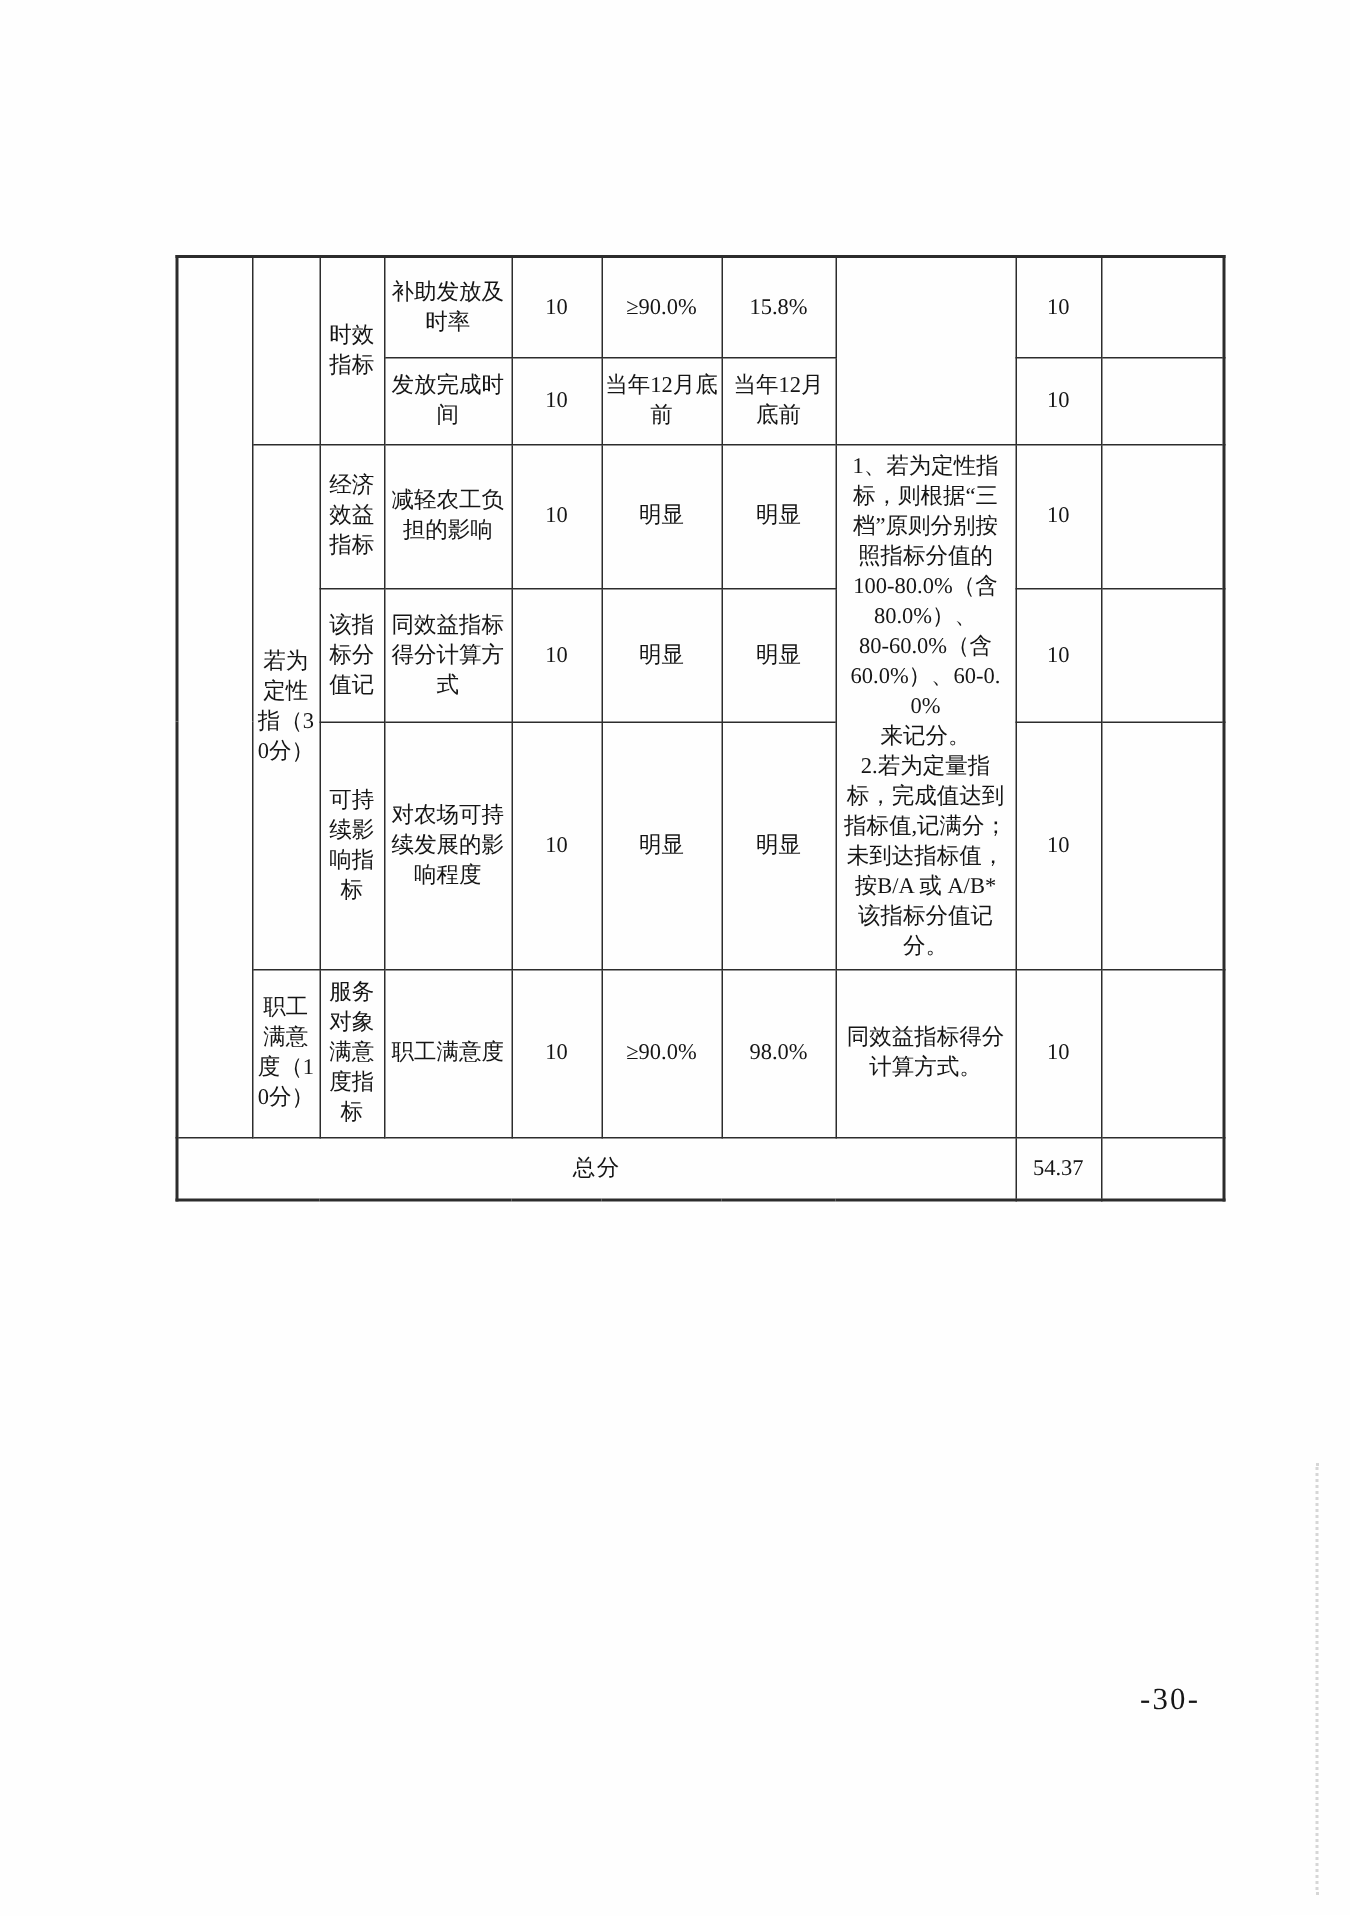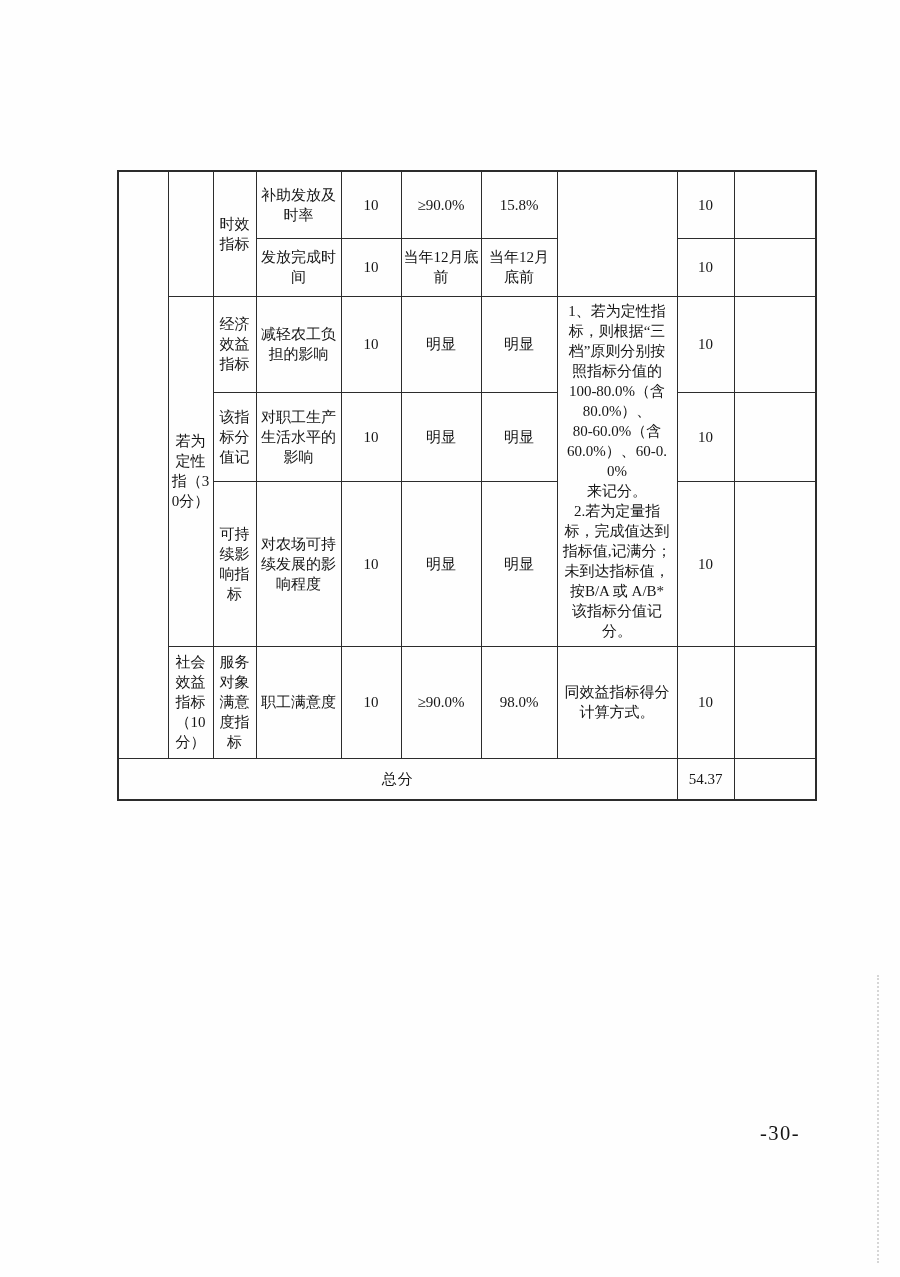--- a/index.html
+++ b/index.html
@@ -157,40 +157,40 @@
 未到达指标值，
 按B/A 或 A/B*
 该指标分值记
 分。</td>
       <td>10</td>
       <td></td>
     </tr>
 
     <tr style="height:89px">
       <td class="group-label">该指标分值记</td>
-      <td>对职工生产生活水平的影响</td>
+      <td>同效益指标得分计算方式</td>
       <td>10</td>
       <td>明显</td>
       <td>明显</td>
       <td>10</td>
       <td></td>
     </tr>
 
     <tr style="height:165px">
       <td class="group-label">可持续影响指标</td>
       <td>对农场可持续发展的影响程度</td>
       <td>10</td>
       <td>明显</td>
       <td>明显</td>
       <td>10</td>
       <td></td>
     </tr>
 
     <tr style="height:112px">
-      <td class="group-label">社会效益指标（10分）</td>
+      <td class="group-label">职工满意度（10分）</td>
       <td class="group-label">服务对象满意度指标</td>
       <td>职工满意度</td>
       <td>10</td>
       <td>≥90.0%</td>
       <td>98.0%</td>
       <td class="note-short">同效益指标得分计算方式。</td>
       <td>10</td>
       <td></td>
     </tr>
 

